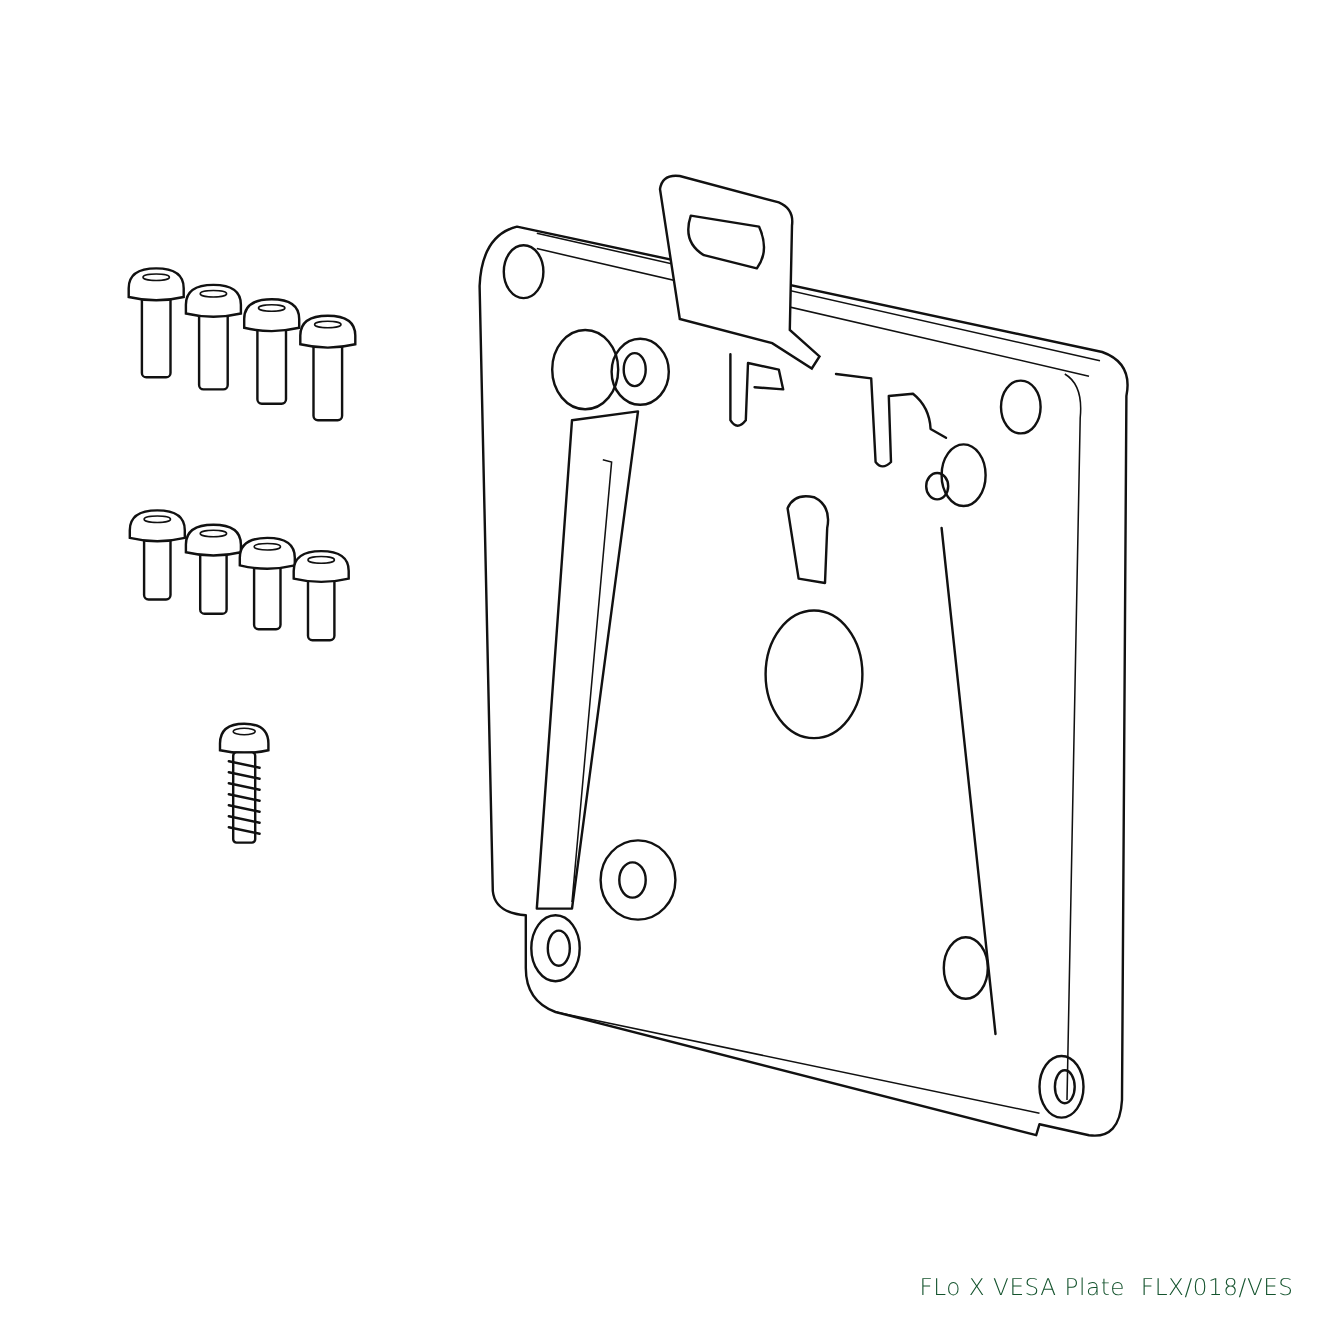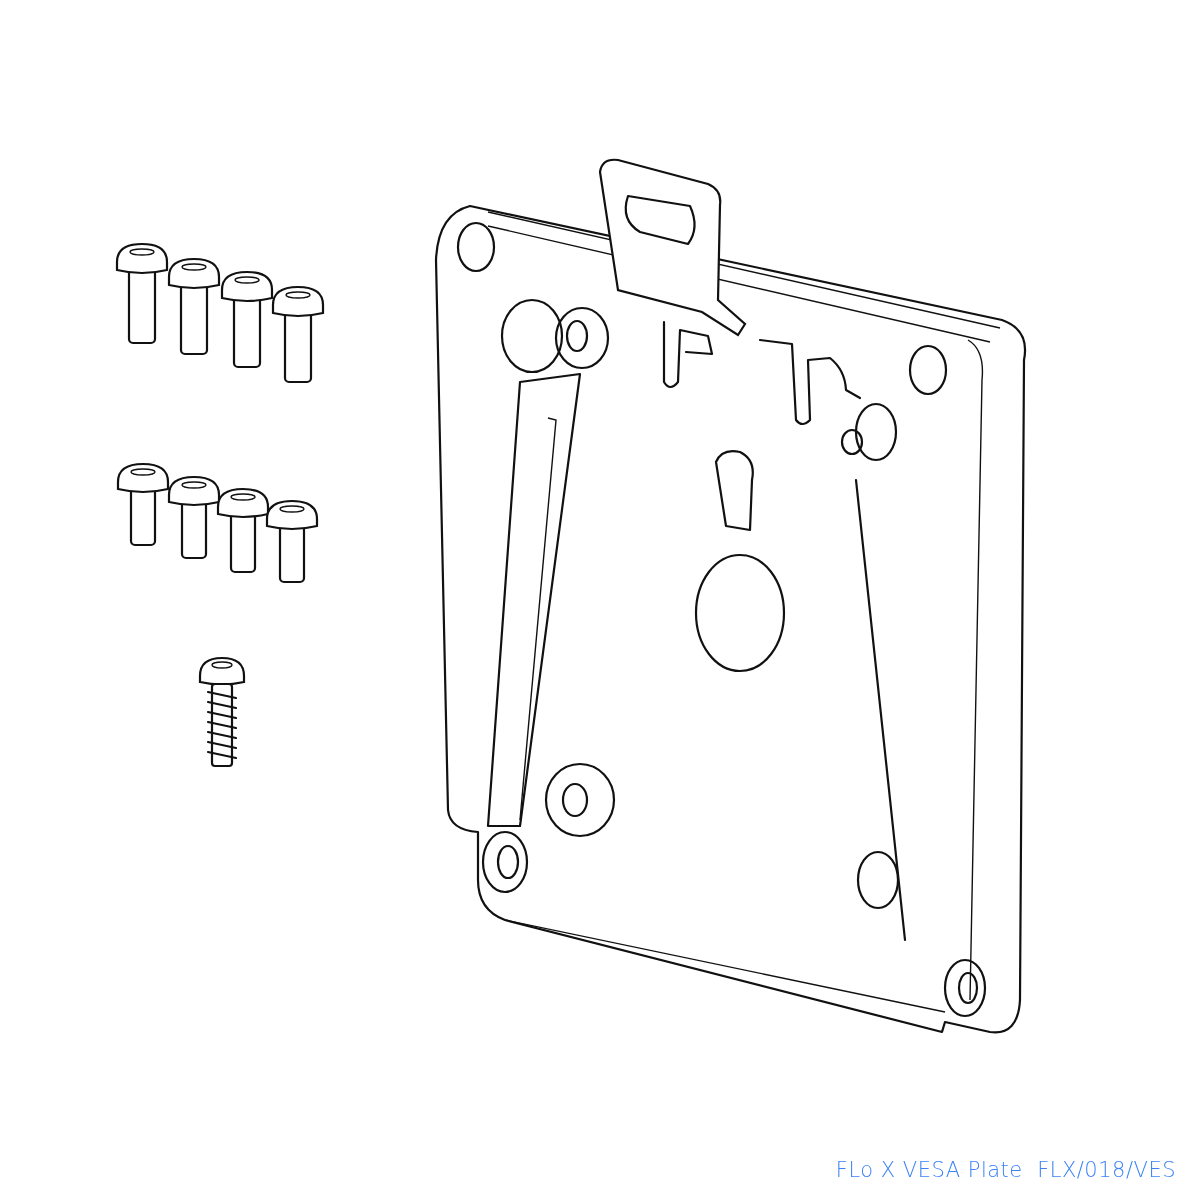--- a/index.html
+++ b/index.html
@@ -1,21 +1,21 @@
 <!DOCTYPE html>
 <html><head>
 <meta charset="utf-8">
 <style>
   html,body{margin:0;padding:0;background:#ffffff;}
   body{width:1200px;height:1200px;position:relative;overflow:hidden;font-family:"DejaVu Sans",sans-serif;}
   #drawing{position:absolute;left:0;top:0;width:1200px;height:1200px;}
   .ln{fill:none;stroke:#111;stroke-width:2.2;stroke-linejoin:round;stroke-linecap:round;}
   .thin{fill:none;stroke:#111;stroke-width:1.4;}
   .fillw{fill:#fff;stroke:#111;stroke-width:2.2;}
-  #caption{position:absolute;right:24px;top:1158px;font-size:21px;letter-spacing:0.5px;color:#3b82f6;font-family:"DejaVu Sans",sans-serif;font-weight:300;white-space:pre;}
+  #caption{position:absolute;right:24px;top:1158px;font-size:21px;letter-spacing:0.5px;color:#14532d;font-family:"DejaVu Sans",sans-serif;font-weight:300;white-space:pre;}
 </style>
 </head>
 <body>
 
 <svg id="drawing" viewBox="0 0 1200 1200" xmlns="http://www.w3.org/2000/svg">
 
   <g>
     <g>
       <rect class="fillw" x="129" y="265" width="26" height="78" rx="4"></rect>
       <path class="fillw" d="M117,262 q0,-18 25,-18 q25,0 25,18 l0,8 q-25,6 -50,0z"></path>

